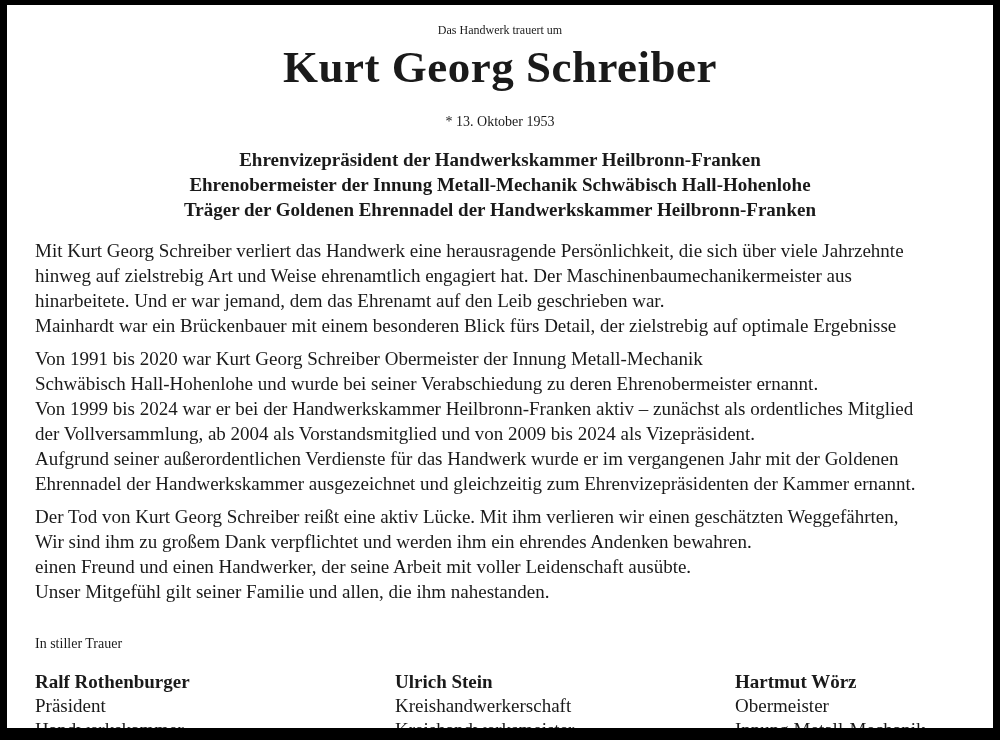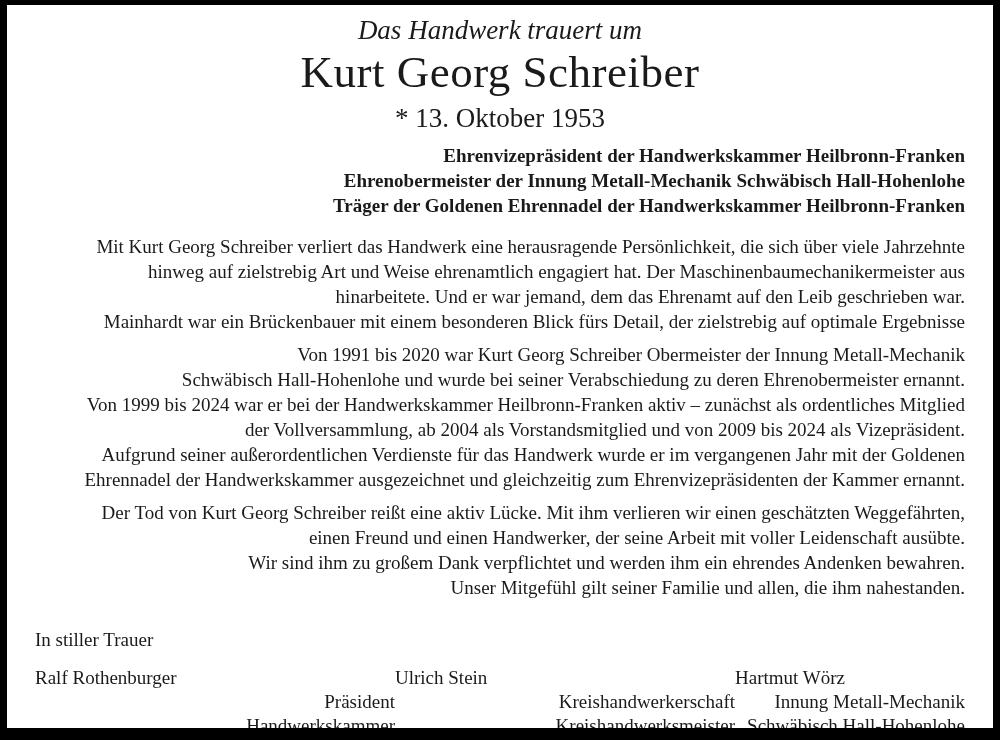--- a/index.html
+++ b/index.html
@@ -17,69 +17,67 @@
     border-color: #000000;
     border-width: 5px 7px 12px 7px;
     padding: 0 28px;
     overflow: hidden;
     font-family: "Liberation Serif", "DejaVu Serif", serif;
     color: #1a1a1a;
   }
   .header { text-align: center; }
   .intro-line {
     margin-top: 13px;
-    font-size: 27px;
+    font-size: 12px;
     line-height: 25px;
-    font-style: italic;
   }
   .deceased-name {
-    margin-top: 5px;
     font-size: 45px;
-    font-weight: normal;
+    font-weight: bold;
     line-height: 49px;
     letter-spacing: 0.5px;
   }
   .dates-row {
-    margin-top: 8px;
+    margin-top: 17px;
     display: flex;
     justify-content: center;
     gap: 58px;
-    font-size: 27px;
+    font-size: 14px;
     line-height: 26px;
   }
   .honors {
     margin-top: 12px;
     font-size: 19px;
     font-weight: bold;
     line-height: 25px;
     text-align: center;
   }
   .body-text {
     margin-top: 16px;
     font-size: 19px;
     line-height: 25px;
     text-align: left;
   }
   .paragraph { margin: 0 0 8px 0; }
   .paragraph:last-of-type { margin-bottom: 0; }
-  .text-line { white-space: nowrap; text-align: right; }
+  .text-line { white-space: nowrap; }
   .closing-line {
     margin-top: 27px;
-    font-size: 19px;
+    font-size: 14px;
     line-height: 25px;
   }
   .signatures {
     margin-top: 13px;
     display: grid;
     grid-template-columns: 360px 340px auto;
     font-size: 19px;
     line-height: 24px;
   }
   .signature-name {
-    font-weight: normal;
+    font-weight: bold;
     line-height: 25px;
   }
 </style>
 </head>
 <body>
 
 <div class="page">
 
   <div class="header">
     <div class="intro-line">Das Handwerk trauert um</div>
@@ -104,40 +102,41 @@
     <div class="paragraph">
       <div class="text-line">Von 1991 bis 2020 war Kurt Georg Schreiber Obermeister der Innung Metall-Mechanik</div>
       <div class="text-line">Schwäbisch Hall-Hohenlohe und wurde bei seiner Verabschiedung zu deren Ehrenobermeister ernannt.</div>
       <div class="text-line">Von 1999 bis 2024 war er bei der Handwerkskammer Heilbronn-Franken aktiv – zunächst als ordentliches Mitglied</div>
       <div class="text-line">der Vollversammlung, ab 2004 als Vorstandsmitglied und von 2009 bis 2024 als Vizepräsident.</div>
       <div class="text-line">Aufgrund seiner außerordentlichen Verdienste für das Handwerk wurde er im vergangenen Jahr mit der Goldenen</div>
       <div class="text-line">Ehrennadel der Handwerkskammer ausgezeichnet und gleichzeitig zum Ehrenvizepräsidenten der Kammer ernannt.</div>
     </div>
     <div class="paragraph">
       <div class="text-line">Der Tod von Kurt Georg Schreiber reißt eine aktiv Lücke. Mit ihm verlieren wir einen geschätzten Weggefährten,</div>
+      <div class="text-line">Wir sind ihm zu großem Dank verpflichtet und werden ihm ein ehrendes Andenken bewahren.</div>
       <div class="text-line">einen Freund und einen Handwerker, der seine Arbeit mit voller Leidenschaft ausübte.</div>
-      <div class="text-line">Wir sind ihm zu großem Dank verpflichtet und werden ihm ein ehrendes Andenken bewahren.</div>
       <div class="text-line">Unser Mitgefühl gilt seiner Familie und allen, die ihm nahestanden.</div>
     </div>
     <div class="closing-line">In stiller Trauer</div>
   </div>
 
   <div class="signatures">
     <div class="signature-column">
       <div class="signature-name">Ralf Rothenburger</div>
       <div class="text-line">Präsident</div>
       <div class="text-line">Handwerkskammer</div>
       <div class="text-line">Heilbronn-Franken</div>
     </div>
     <div class="signature-column">
       <div class="signature-name">Ulrich Stein</div>
       <div class="text-line">Kreishandwerkerschaft</div>
       <div class="text-line">Kreishandwerksmeister</div>
       <div class="text-line">Schwäbisch Hall</div>
     </div>
     <div class="signature-column">
       <div class="signature-name">Hartmut Wörz</div>
+      <div class="text-line">Obermeister</div>
       <div class="text-line">Innung Metall-Mechanik</div>
       <div class="text-line">Schwäbisch Hall-Hohenlohe</div>
     </div>
   </div>
 
 </div>
 
 </body></html>

